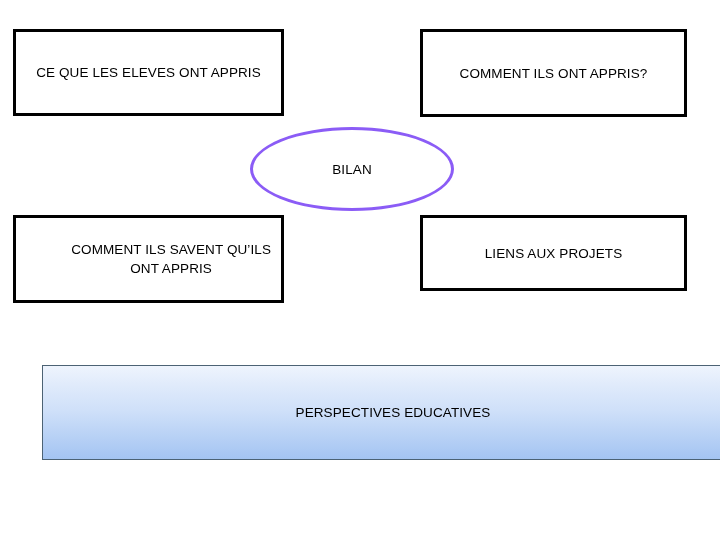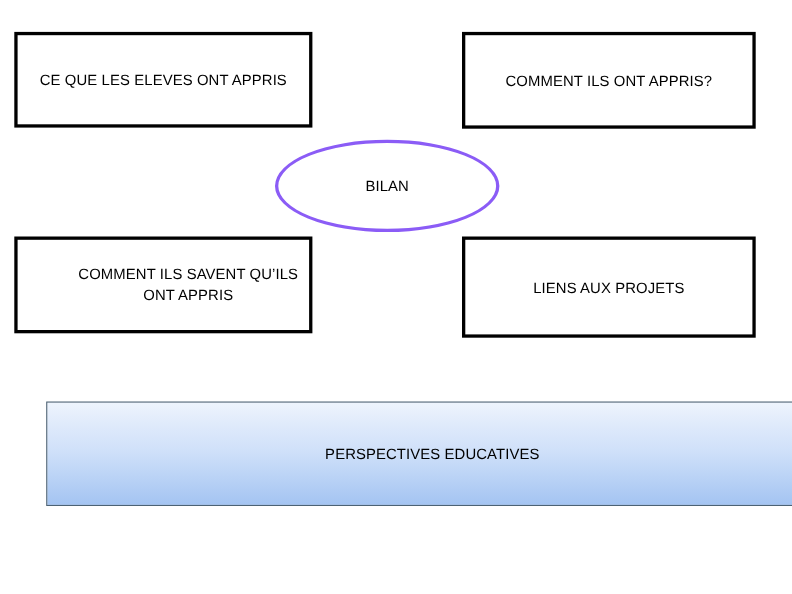--- a/index.html
+++ b/index.html
@@ -50,21 +50,21 @@
   }
   .ellipse-node {
     border: 3px solid #8b5cf6;
     border-radius: 50%;
     background: #ffffff;
   }
   #node-comment-ils-savent {
     left: 13px;  top: 215px; width: 271px; height: 88px; justify-content: flex-end;
   }
   #node-liens-aux-projets {
-    left: 420px; top: 215px; width: 267px; height: 92px;
+    left: 420px; top: 215px; width: 267px; height: 76px;
   }
   #node-perspectives-educatives {
     left: 42px;  top: 365px; width: 702px; height: 95px;
     border: 1px solid #4c6274;
     background: linear-gradient(to bottom,
                 #eef4fd 0%,
                 #dfeafb 22%,
                 #cfe0f9 48%,
                 #b6d0f5 78%,
                 #a4c4f2 100%);

